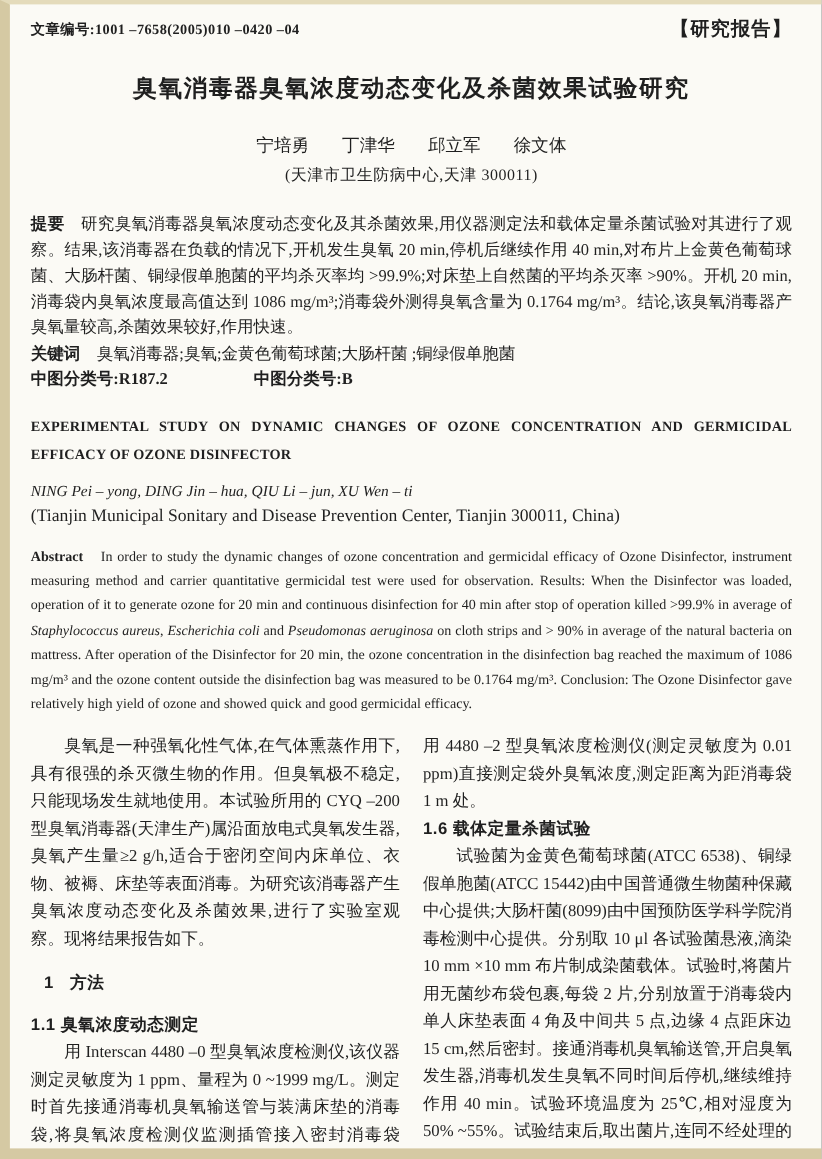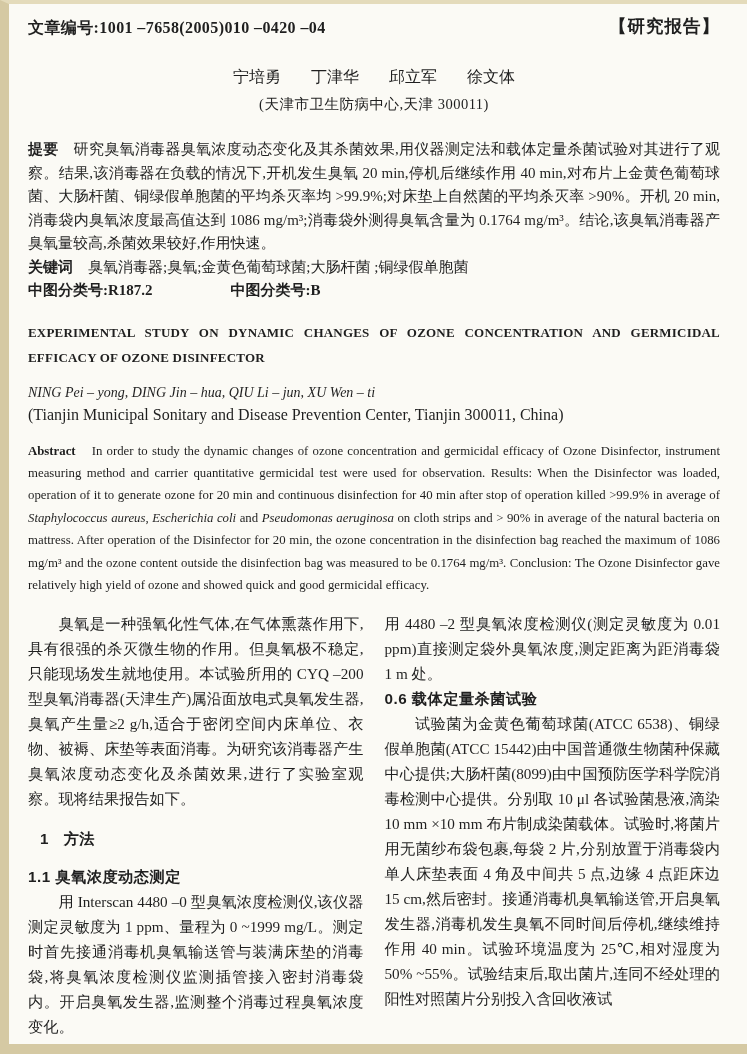--- a/index.html
+++ b/index.html
@@ -11,21 +11,21 @@
     background:var(--page-bg,#fbfaf5);
     color:var(--text,#1f1f1f);
     font-family:"Liberation Serif","DejaVu Serif",serif;
     overflow:hidden;
     border-left:9px solid var(--scan-edge,#d5c9a3);
     border-top:4px solid var(--scan-edge-light,#e4dbbb);
     border-bottom:10px solid var(--scan-edge,#d5c9a3);
   }
   .content{padding:10px 27px 0 19px;}
   .header-row{display:flex;justify-content:space-between;align-items:flex-start;}
-  .article-id{font-size:16px;font-weight:600;letter-spacing:.4px;padding-top:4px;}
+  .article-id{font-size:13px;font-weight:600;letter-spacing:.4px;padding-top:4px;}
   .badge{font-size:17.5px;font-weight:700;letter-spacing:1px;}
   .title-cn{margin:27px 0 0;text-align:center;font-size:21.5px;font-weight:700;letter-spacing:1.5px;}
   .authors-cn{margin-top:28px;text-align:center;font-size:16px;}
   .author-name{margin:0 15px;}
   .affil-cn{margin-top:7px;text-align:center;font-size:14.5px;letter-spacing:.5px;}
   .abstract-cn{margin-top:24px;font-size:15px;line-height:23.5px;text-align:justify;}
   .abstract-cn p{margin:0;}
   .lbl{font-weight:700;margin-right:15px;}
   .clc-line{font-weight:700;}
   .doccode{margin-left:78px;}
@@ -48,20 +48,21 @@
 <body>
 
 <div class="page">
   <div class="content">
 
     <div class="header-row">
       <span class="article-id">文章编号:1001 –7658(2005)010 –0420 –04</span>
       <span class="badge">【研究报告】</span>
     </div>
 
+    <h1 class="title-cn">臭氧消毒器臭氧浓度动态变化及杀菌效果试验研究</h1>
 
     <div class="authors-cn"><span class="author-name">宁培勇</span><span class="author-name">丁津华</span><span class="author-name">邱立军</span><span class="author-name">徐文体</span></div>
 
     <div class="affil-cn">(天津市卫生防病中心,天津  300011)</div>
 
     <div class="abstract-cn">
       <p><span class="lbl">提要</span><span>研究臭氧消毒器臭氧浓度动态变化及其杀菌效果,用仪器测定法和载体定量杀菌试验对其进行了观察。结果,该消毒器在负载的情况下,开机发生臭氧 20 min,停机后继续作用 40 min,对布片上金黄色葡萄球菌、大肠杆菌、铜绿假单胞菌的平均杀灭率均 &gt;99.9%;对床垫上自然菌的平均杀灭率 &gt;90%。开机 20 min,消毒袋内臭氧浓度最高值达到 1086 mg/m³;消毒袋外测得臭氧含量为 0.1764 mg/m³。结论,该臭氧消毒器产臭氧量较高,杀菌效果较好,作用快速。</span></p>
       <p><span class="lbl">关键词</span><span>臭氧消毒器;臭氧;金黄色葡萄球菌;大肠杆菌 ;铜绿假单胞菌</span></p>
       <p class="clc-line"><span>中图分类号:R187.2</span><span class="doccode">中图分类号:B</span></p>
     </div>
@@ -78,19 +79,19 @@
 
     <div class="columns">
       <div class="col">
           <p class="p-indent">臭氧是一种强氧化性气体,在气体熏蒸作用下,具有很强的杀灭微生物的作用。但臭氧极不稳定,只能现场发生就地使用。本试验所用的 CYQ –200 型臭氧消毒器(天津生产)属沿面放电式臭氧发生器,臭氧产生量≥2 g/h,适合于密闭空间内床单位、衣物、被褥、床垫等表面消毒。为研究该消毒器产生臭氧浓度动态变化及杀菌效果,进行了实验室观察。现将结果报告如下。</p>
           <h3 class="h1">1  方法</h3>
           <h4 class="h2">1.1 臭氧浓度动态测定</h4>
           <p class="p-indent">用 Interscan 4480 –0 型臭氧浓度检测仪,该仪器测定灵敏度为 1 ppm、量程为 0 ~1999 mg/L。测定时首先接通消毒机臭氧输送管与装满床垫的消毒袋,将臭氧浓度检测仪监测插管接入密封消毒袋内。开启臭氧发生器,监测整个消毒过程臭氧浓度变化。</p>
         </div>
       <div class="col">
           <p class="p">用 4480 –2 型臭氧浓度检测仪(测定灵敏度为 0.01 ppm)直接测定袋外臭氧浓度,测定距离为距消毒袋 1 m 处。</p>
-          <h4 class="h2">0.6 载体定量杀菌试验</h4>
+          <h4 class="h2">1.6 载体定量杀菌试验</h4>
           <p class="p-indent">试验菌为金黄色葡萄球菌(ATCC 6538)、铜绿假单胞菌(ATCC 15442)由中国普通微生物菌种保藏中心提供;大肠杆菌(8099)由中国预防医学科学院消毒检测中心提供。分别取 10 μl 各试验菌悬液,滴染 10 mm ×10 mm 布片制成染菌载体。试验时,将菌片用无菌纱布袋包裹,每袋 2 片,分别放置于消毒袋内单人床垫表面 4 角及中间共 5 点,边缘 4 点距床边 15 cm,然后密封。接通消毒机臭氧输送管,开启臭氧发生器,消毒机发生臭氧不同时间后停机,继续维持作用 40 min。试验环境温度为 25℃,相对湿度为 50% ~55%。试验结束后,取出菌片,连同不经处理的阳性对照菌片分别投入含回收液试</p>
         </div>
     </div>
 
   </div>
 </div>
 
 </body></html>

